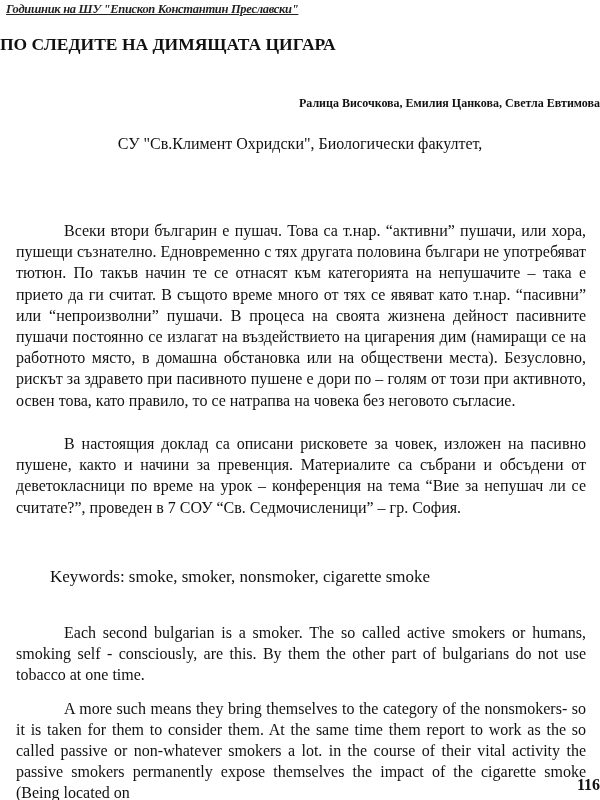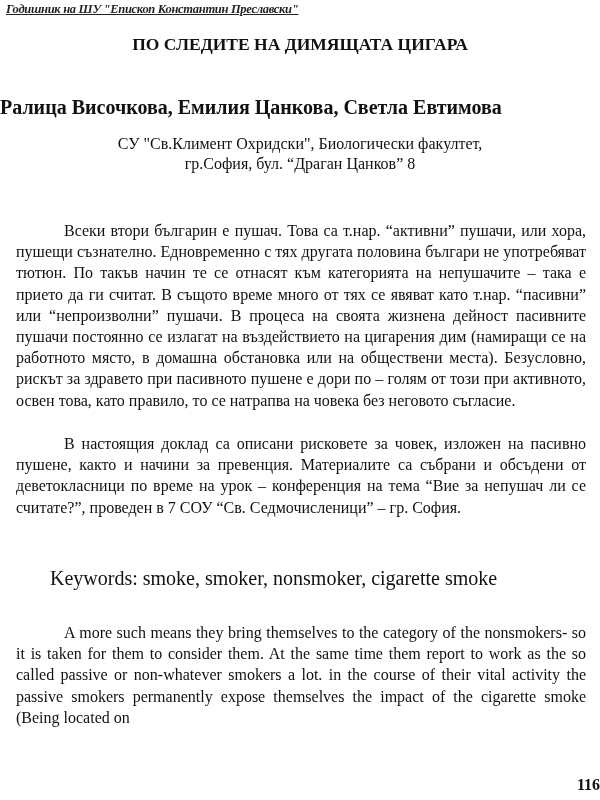--- a/index.html
+++ b/index.html
@@ -9,72 +9,72 @@
     color: #111111;
   }
   .running-header {
     position: absolute; left: 6px; top: 2px;
     font-size: 12.5px; font-style: italic; font-weight: bold;
     text-decoration: underline; letter-spacing: -0.3px; color: #222;
     white-space: nowrap;
   }
   .title {
     position: absolute; left: 0; width: 600px; top: 34px;
-    text-align: center; font-weight: bold; font-size: 17.5px; line-height: 20px;
+    text-align: left; font-weight: bold; font-size: 17.5px; line-height: 20px;
   }
   .title .t2 { font-style: italic; }
   .authors {
     position: absolute; left: 0; width: 600px; top: 96px;
-    text-align: left; font-weight: bold; font-size: 20px;
+    text-align: right; font-weight: bold; font-size: 12px;
   }
   .affil {
     position: absolute; left: 0; width: 600px; top: 134px;
     text-align: center; font-size: 16px; line-height: 20px;
   }
   .affil .email { text-decoration: underline; }
   .body-text {
     position: absolute; left: 4px; width: 594px;
     font-size: 16px; line-height: 21.2px; text-align: justify;
   }
   .body-text p { margin: 12px; text-indent: 48px; }
   .bg1 { top: 208px; }
   .bg2 { top: 421px; font-weight: normal; }
   .kw {
     position: absolute; left: 50px; top: 567px;
-    font-size: 20px; white-space: nowrap;
+    font-size: 17px; white-space: nowrap;
   }
   .en1 { top: 610px; }
   .page-num {
     position: absolute; left: 0; width: 600px; top: 776px;
     text-align: right; font-size: 16px; font-weight: bold;
   }
 </style>
 </head>
 <body>
 
 <div class="running-header">Годишник на ШУ "Епископ Константин Преславски"</div>
 
 <div class="title">
   <div class="t1">ПО СЛЕДИТЕ НА ДИМЯЩАТА ЦИГАРА</div>
 </div>
 
 <div class="authors">Ралица Височкова, Емилия Цанкова, Светла Евтимова</div>
 
 <div class="affil">
   <div>СУ "Св.Климент Охридски", Биологически факултет,</div>
-  <div>гр.София, бул. “Драган Цанков” 8</div>
 </div>
 
 <div class="body-text bg1">
   <p>Всеки втори българин е пушач. Това са т.нар. “активни” пушачи, или хора, пушещи съзнателно. Едновременно с тях другата половина българи не употребяват тютюн. По такъв начин те се отнасят към категорията на непушачите – така е прието да ги считат. В същото време много от тях се явяват като т.нар. “пасивни” или “непроизволни” пушачи. В процеса на своята жизнена дейност пасивните пушачи постоянно се излагат на въздействието на цигарения дим (намиращи се на работното място, в домашна обстановка или на обществени места). Безусловно, рискът за здравето при пасивното пушене е дори по – голям от този при активното, освен това, като правило, то се натрапва на човека без неговото съгласие.</p>
 </div>
 
 <div class="body-text bg2">
   <p>В настоящия доклад са описани рисковете за човек, изложен на пасивно пушене, както и начини за превенция. Материалите са събрани и обсъдени от деветокласници по време на урок – конференция на тема “Вие за непушач ли се считате?”, проведен в 7 СОУ “Св. Седмочисленици” – гр. София.</p>
 </div>
 
 <div class="kw">Keywords: smoke, smoker, nonsmoker, cigarette smoke</div>
 
 <div class="body-text en1">
+  <p>Each second bulgarian is a smoker. The so called active smokers or humans, smoking self - consciously, are this. By them the other part of bulgarians do not use tobacco at one time.</p>
   <p>A more such means they bring themselves to the category of the nonsmokers- so it is taken for them to consider them. At the same time them report to work as the so called passive or non-whatever smokers a lot. in the course of their vital activity the passive smokers permanently expose themselves the impact of the cigarette smoke (Being located on</p>
 </div>
 
 <div class="page-num">116</div>
 
 </body></html>

